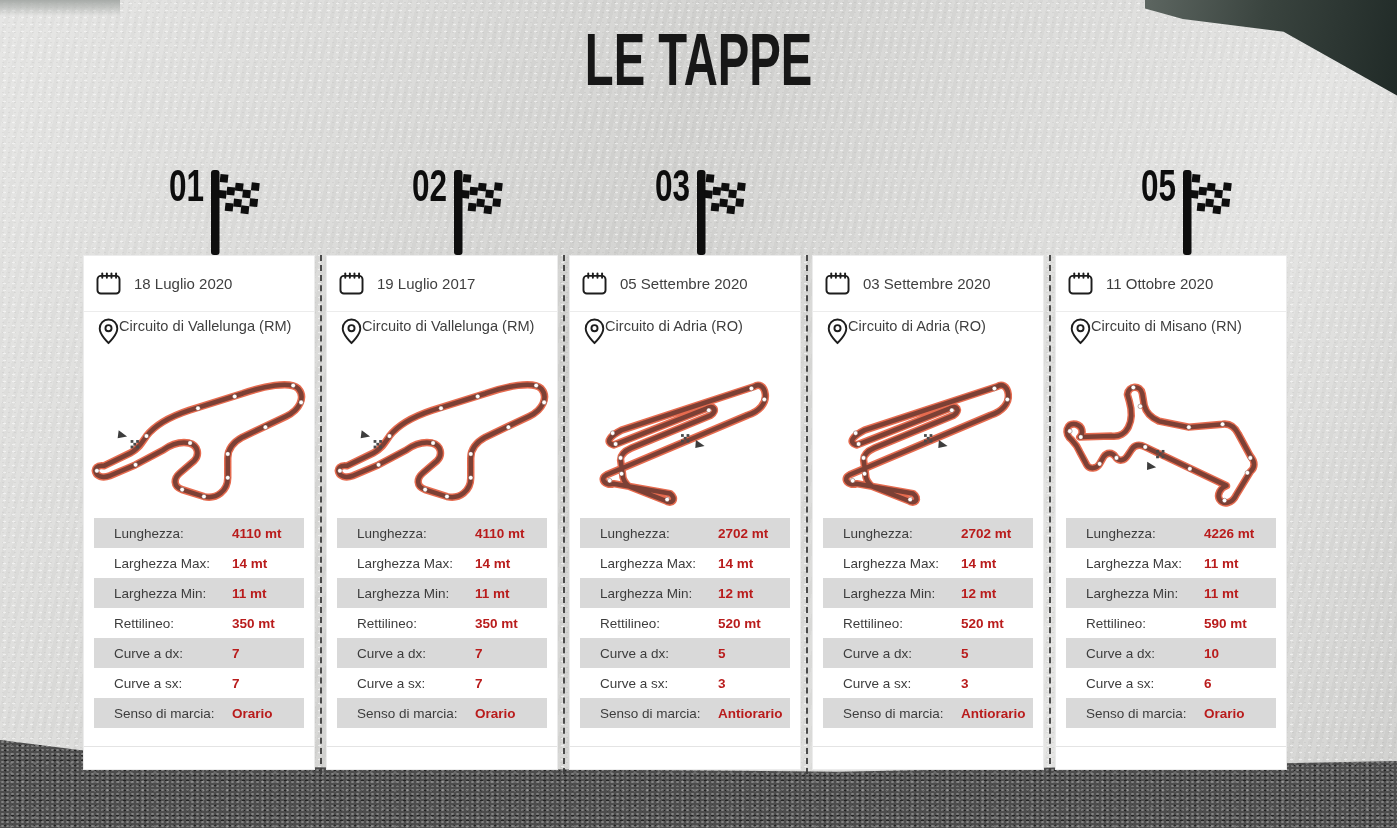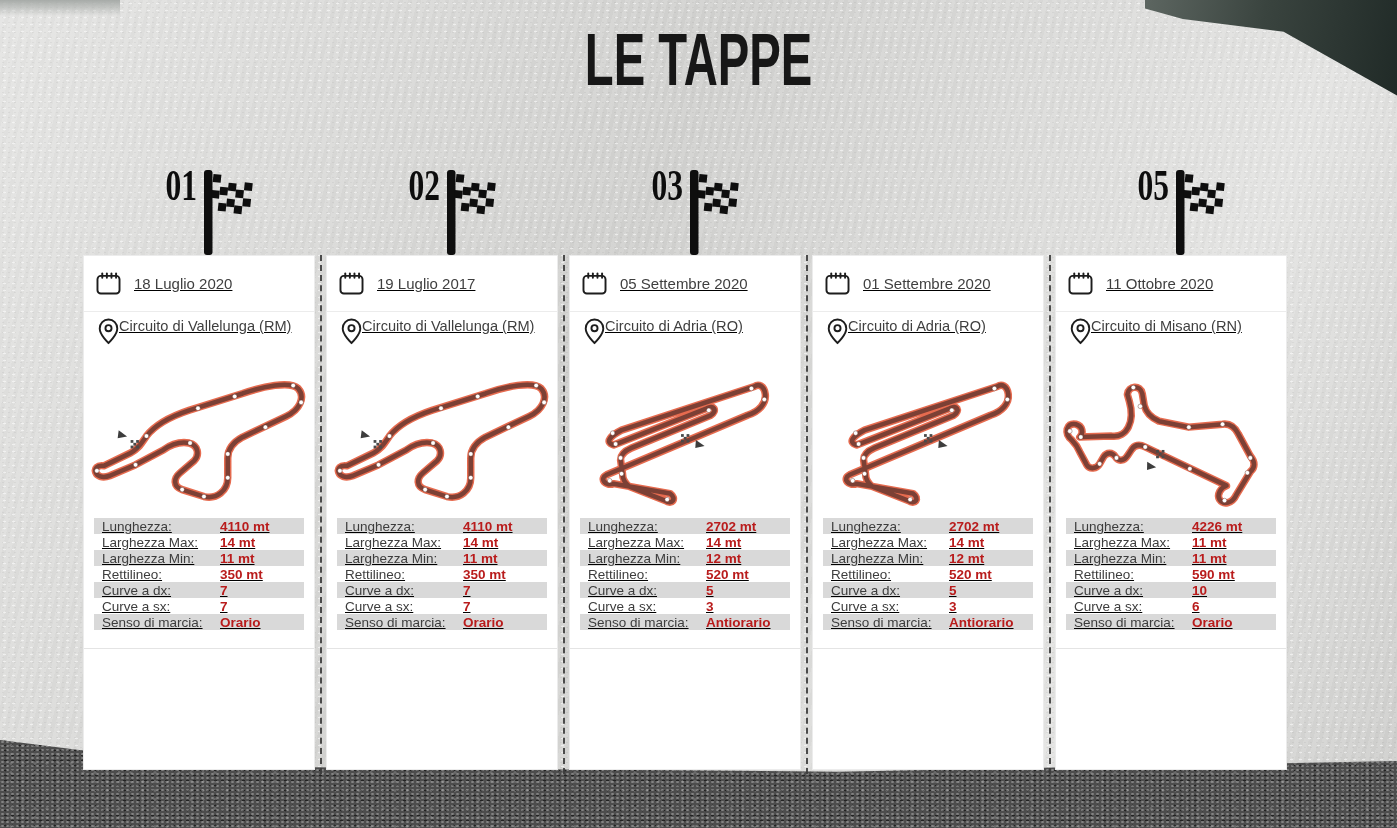--- a/index.html
+++ b/index.html
@@ -34,40 +34,40 @@
     background-size:5px 4px,7px 5px,12px 9px;
     background-position:0 0,2px 3px,5px 1px;
   }
   .page-title{position:absolute;top:22px;left:0;width:100%;text-align:center;}
   .page-title span{
     display:inline-block;font-size:75px;font-weight:bold;color:#171717;
     transform:scaleX(0.63);transform-origin:center;line-height:1;letter-spacing:0px;
   }
   .stages{position:absolute;left:83px;top:255px;display:flex;gap:11px;}
   .column{position:relative;width:232px;}
-  .flag-assembly{position:absolute;top:-90px;left:9px;width:232px;height:90px;font-family:Liberation Serif, serif;}
+  .flag-assembly{position:absolute;top:-90px;left:16px;width:232px;height:90px;}
   .flag-number{
     position:absolute;top:-2px;right:127px;font-size:45px;font-weight:bold;color:#0d0d0d;
     transform:scaleX(0.70);transform-origin:right top;line-height:1;
   }
   .flag-svg{position:absolute;left:112px;top:5px;}
   .card{
-    width:232px;height:515px;background:#ffffff;border:1px solid #ececec;box-sizing:border-box;text-decoration:underline;
+    width:232px;height:515px;background:#ffffff;border:1px solid #ececec;box-sizing:border-box;
   }
   .card-header{
     height:55px;border-bottom:1px solid #ececec;display:flex;align-items:center;
     padding:0 6px 0 12px;gap:13px;
   }
   .card-header span{font-size:15px;color:#3f3f3f;white-space:nowrap;}
   .card-location{height:56px;display:flex;align-items:flex-start;padding:6px 4px 0 14px;}
   .card-location span{font-size:14.6px;color:#3f3f3f;white-space:nowrap;}
   .track-map{display:block;width:230px;height:144px;}
   .spec-table{margin:0 10px;}
   .spec-row{
-    display:grid;grid-template-columns:118px 1fr;height:16px;align-items:center;padding-left:8px;
+    display:grid;grid-template-columns:118px 1fr;height:30px;align-items:center;padding-left:20px;
   }
   .spec-row.alt{background:var(--alt-row,#d9d9d9);}
   .spec-label{font-size:13.5px;color:#3d3d3d;}
   .spec-value{font-size:13.5px;font-weight:bold;color:#b91c1c;}
   .card-divider{margin-top:18px;border-top:1px solid #e4e4e4;}
   .col-divider{position:absolute;top:255px;height:519px;width:0;border-left:2px dashed #3c3c3c;opacity:0.9;}
   .cal-icon,.pin-icon{flex:0 0 auto;}
 </style>
 </head>
 <body>
@@ -382,21 +382,21 @@
       <div class="card-header">
         <svg class="cal-icon" width="25" height="23" viewBox="0 0 26 24">
           <g fill="none" stroke="#1d1d1d" stroke-width="2" stroke-linecap="round">
             <rect x="1.5" y="4" width="23" height="18.5" rx="3.5"></rect>
             <line x1="6.5" y1="1.5" x2="6.5" y2="6"></line>
               <line x1="11.3" y1="1.5" x2="11.3" y2="6"></line>
             <line x1="16.1" y1="1.5" x2="16.1" y2="6"></line>
               <line x1="20.9" y1="1.5" x2="20.9" y2="6"></line>
           </g>
         </svg>
-        <span>01 Settembre 2020</span>
+        <span>03 Settembre 2020</span>
       </div>
       <div class="card-location">
         <svg class="pin-icon" width="21" height="27" viewBox="0 0 22 28">
           <g fill="none" stroke="#1d1d1d" stroke-width="2">
             <path d="M11 1.5 C5.8 1.5 1.8 5.6 1.8 10.8 C1.8 17.5 11 26 11 26 C11 26 20.2 17.5 20.2 10.8 C20.2 5.6 16.2 1.5 11 1.5 Z"></path>
             <circle cx="11" cy="10.5" r="3.2"></circle>
           </g>
         </svg>
         <span>Circuito di Adria (RO)</span>
       </div>

